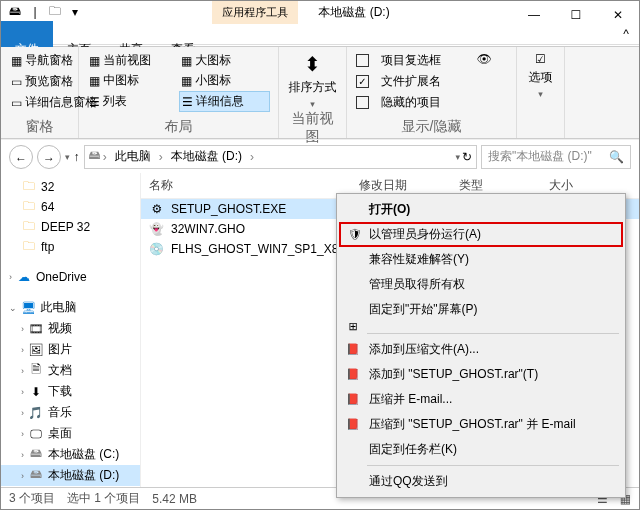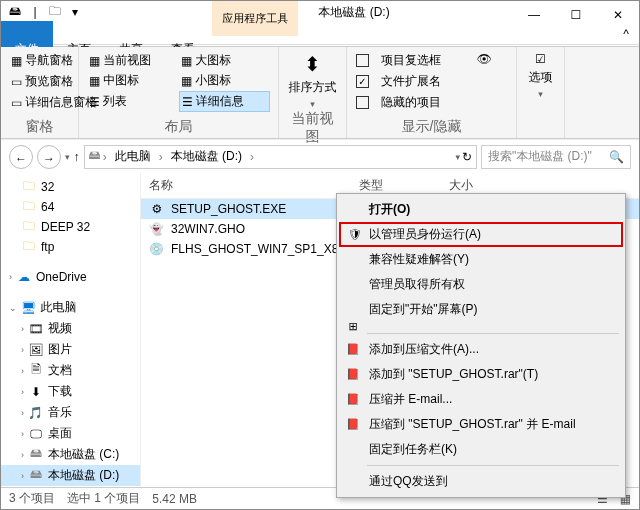--- a/index.html
+++ b/index.html
@@ -1,21 +1,21 @@
 <!DOCTYPE html>
 <html><head>
 <meta charset="utf-8">
 <style>
 * { box-sizing: border-box; margin: 0; padding: 0; font-family: "Microsoft YaHei", "Segoe UI", sans-serif; font-size: 12px; }
 body { width: 640px; height: 510px; background: #fff; overflow: hidden; position: relative; border: 1px solid #888; }
 
 .titlebar { height: 44px; display: flex; align-items: flex-start; background: #fff; border-bottom: 1px solid #ddd; }
 .titlebar .qat { display: flex; align-items: center; padding: 3px 6px; gap: 4px; }
 .titlebar .qat .ic { width: 16px; height: 16px; display: inline-flex; align-items: center; justify-content: center; }
-.titlebar .contextual { background: #fce9d0; padding: 10px 10px; font-size: 11px; text-align: center; margin-top: 0; }
+.titlebar .contextual { background: #fce9d0; padding: 4px 10px; font-size: 11px; text-align: center; margin-top: 0; }
 .titlebar .wincontrols { display: flex; }
 .titlebar .wincontrols div { width: 42px; height: 28px; display: flex; align-items: center; justify-content: center; }
 
 .tabrow { height: 26px; display: flex; align-items: stretch; border-bottom: 1px solid #ccc; position: absolute; top: 20px; left: 0; right: 0; }
 .tabrow .tab { padding: 20px 14px; font-size: 12px; }
 .tabrow .tab.file { background: #1979ca; color: #fff; }
 .tabrow .tab.active { background: #f5f5f5; border: 1px solid #ccc; border-bottom: none; }
 .tabrow .contextual-tab { background: #fae0c0; }
 .tabrow .help { margin-left: auto; margin-right: 10px; display:flex; align-items:center; }
 
@@ -269,20 +269,21 @@
     <div class="item sel">
         <span class="chev">›</span>
         <span class="ic drive-ic">🖴</span>
         <span>本地磁盘 (D:)</span>
       </div>
     <div class="item"></div>
   </div>
   <div class="content">
     <div class="colhead">
       <div class="col" style="width:210px">名称</div>
+      <div class="col" style="width:100px">修改日期</div>
       <div class="col" style="width:90px">类型</div>
       <div class="col" style="width:60px">大小</div>
     </div>
     <div class="filelist">
       <div class="filerow sel">
         <span class="ic">⚙</span>
         <span style="width:380px">SETUP_GHOST.EXE</span>
         <span style="text-align:right">5,552 KB</span>
       </div>
       <div class="filerow">

